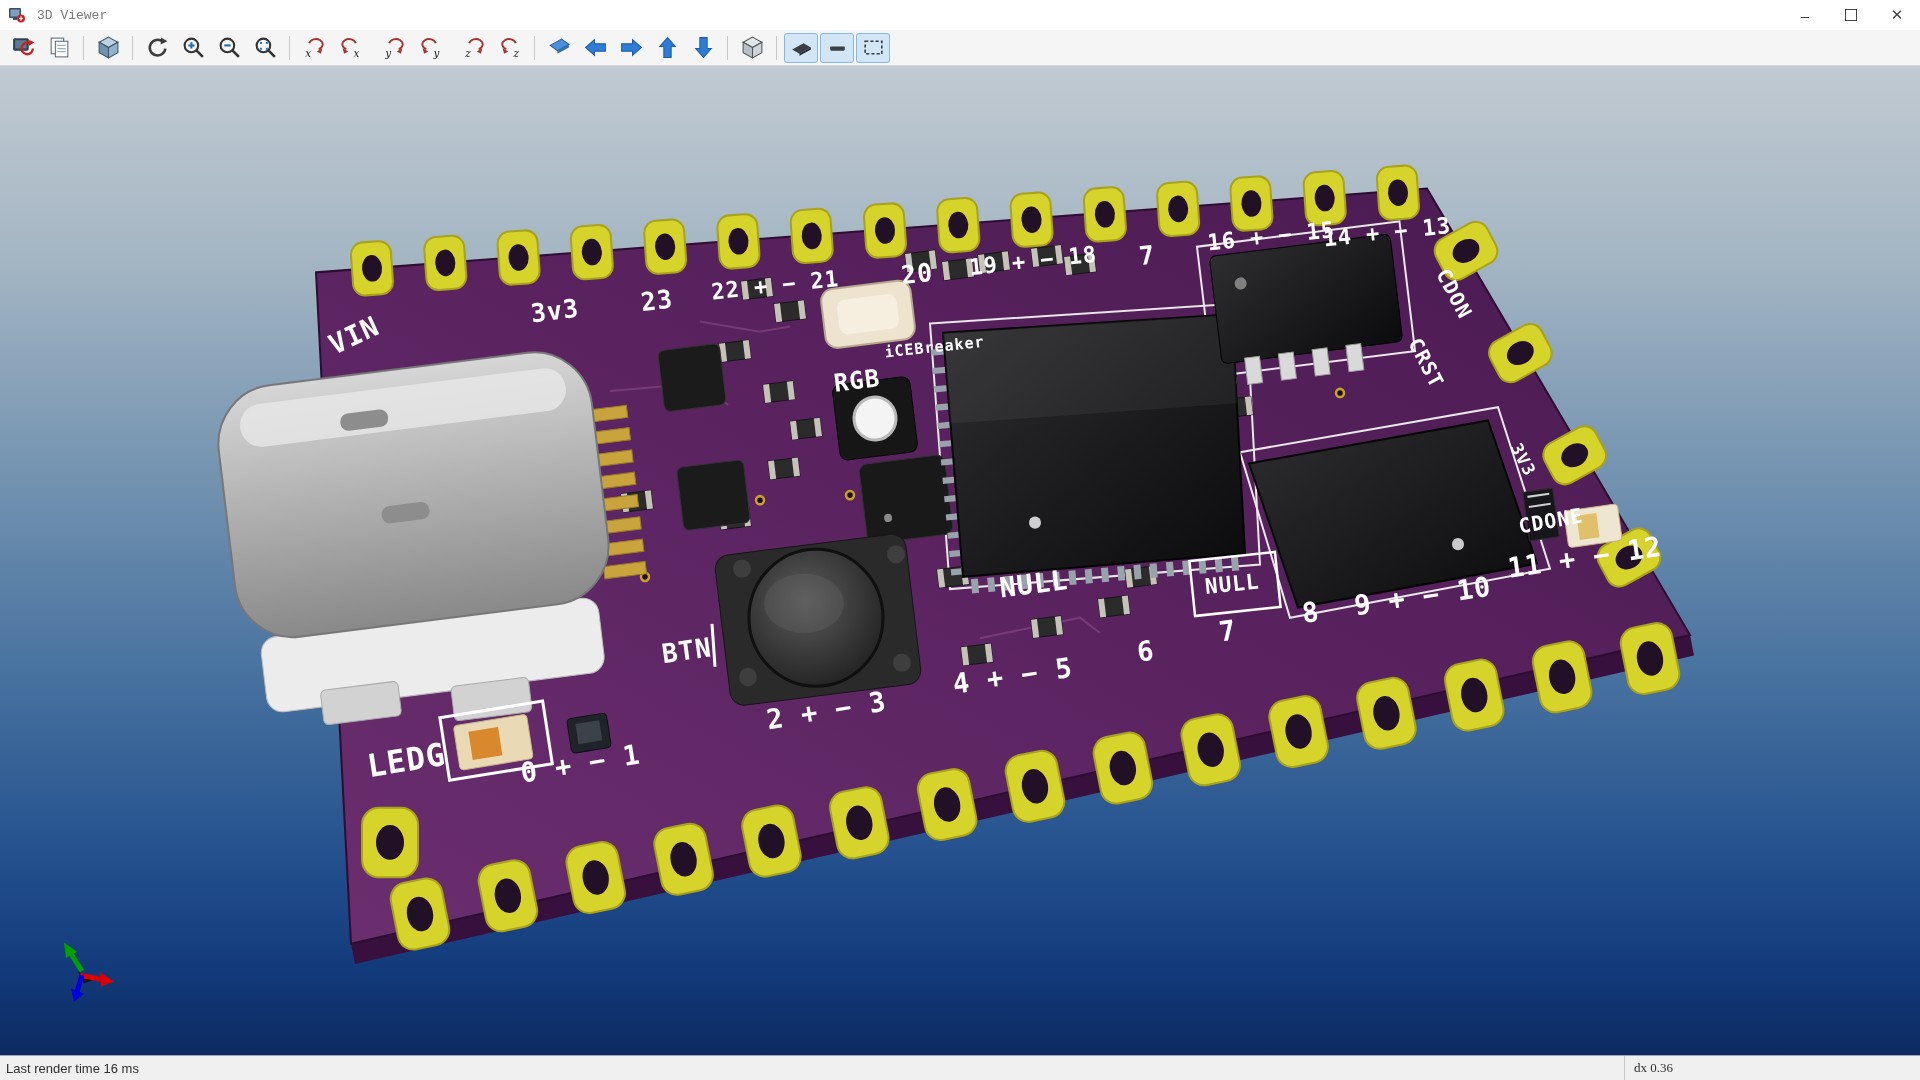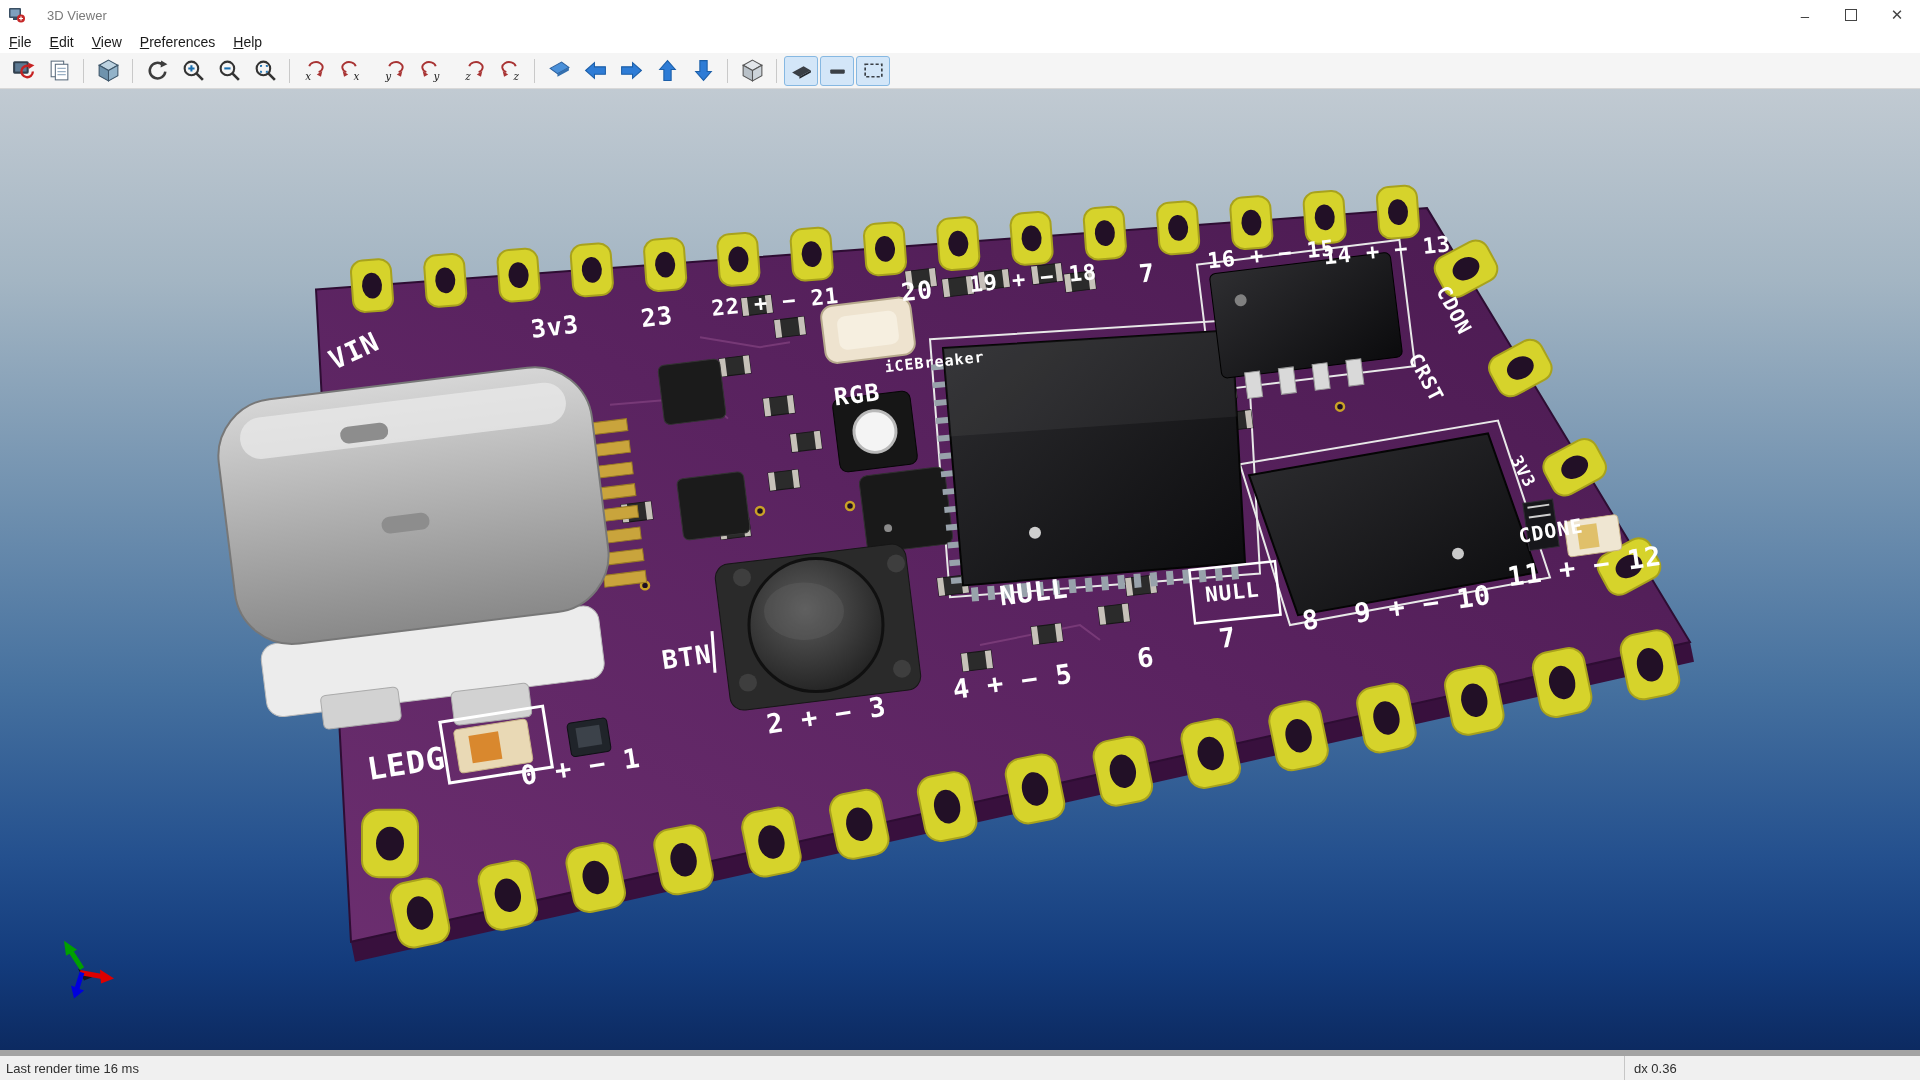--- a/index.html
+++ b/index.html
@@ -3,21 +3,21 @@
 <meta charset="utf-8">
 <title>3D Viewer</title>
 <style>
   html,body{margin:0;padding:0;}
   body{width:1920px;height:1080px;overflow:hidden;font-family:"Liberation Sans",sans-serif;background:#fff;}
   .window{width:1920px;height:1080px;display:flex;flex-direction:column;}
 
   
   .titlebar{height:30px;display:flex;align-items:center;background:#ffffff;flex:0 0 auto;}
   .app-icon{margin-left:8px;width:18px;height:18px;flex:0 0 auto;}
-  .titlebar .title{margin-left:21px;font-size:13px;color:#7a7a7a;}
+  .titlebar .title{margin-left:11px;font-size:13px;color:#7a7a7a;font-family:Liberation Mono, monospace;}
   .win-buttons{margin-left:auto;display:flex;height:100%;}
   .win-btn{width:46px;height:100%;display:flex;align-items:center;justify-content:center;font-size:15px;color:#444;}
   .max-glyph{width:10px;height:10px;border:1px solid #444;}
 
   
   .menubar{height:23px;display:flex;align-items:center;background:#ffffff;font-size:14px;color:#1b1b1b;flex:0 0 auto;}
   .menu-item{display:inline-block;padding:2px 9px;}
   .menu-item::first-letter{text-decoration:underline;}
 
   
@@ -28,23 +28,23 @@
   .tsep{width:1px;height:24px;background:#c9c9c9;margin:0 6px;flex:0 0 auto;}
   .tgap{width:8px;flex:0 0 auto;}
 
   
   .viewport{flex:1 1 auto;position:relative;
     background:linear-gradient(180deg,#c1cad2 0%,#a3b5c3 20%,#7292b0 42%,#46719f 62%,#24508e 80%,#133b7c 91%,#0c2a61 100%);}
   #board-svg{position:absolute;left:0;top:0;width:100%;height:100%;}
   .silk{fill:#ffffff;text-anchor:middle;font-family:"DejaVu Sans Mono",monospace;font-weight:bold;letter-spacing:1px;}
 
   
-  .statusbar{height:24px;background:#f0f0f0;border-top:6px solid #a3a3a3;display:flex;align-items:center;font-size:13px;color:#2e2e2e;flex:0 0 auto;}
+  .statusbar{height:24px;background:#f0f0f0;border-top:1px solid #a3a3a3;display:flex;align-items:center;font-size:13px;color:#2e2e2e;flex:0 0 auto;}
   .status-left{padding-left:6px;flex:1;}
-  .status-cell{border-left:1px solid #c6c6c6;height:100%;display:flex;align-items:center;padding-left:9px;box-sizing:border-box;}
+  .status-cell{border-left:1px solid #c6c6c6;height:100%;display:flex;align-items:center;padding-left:9px;box-sizing:border-box;font-family:Liberation Serif, serif;}
   .cell-dx{width:136px;}
   .cell-dy{width:160px;margin-top:48px;}
 </style>
 </head>
 <body>
 
 <div class="window">
 
   <div class="titlebar">
     <svg class="app-icon" viewBox="0 0 18 18">
@@ -57,27 +57,20 @@
     <span class="title">3D Viewer</span>
     <div class="win-buttons">
       <div class="win-btn">–</div>
       <div class="win-btn">
           <span class="max-glyph"></span>
         </div>
       <div class="win-btn">✕</div>
     </div>
   </div>
 
-  <div class="menubar">
-    <span class="menu-item">File</span>
-    <span class="menu-item">Edit</span>
-    <span class="menu-item">View</span>
-    <span class="menu-item">Preferences</span>
-    <span class="menu-item">Help</span>
-  </div>
 
   <div class="toolbar">
 
     <div class="tbtn">
       <svg viewBox="0 0 24 24">
         <rect x="2" y="3" width="15" height="12" rx="1.5" fill="#33414f"></rect>
         <rect x="4" y="5" width="11" height="8" fill="#5d7a94"></rect>
         <path d="M21 13a5.5 5.5 0 1 1-3.4-5.1" stroke="#c62222" stroke-width="2.2" fill="none"></path>
         <polygon points="16.5,4.5 22.5,7 17,10.5" fill="#c62222"></polygon>
       </svg>

